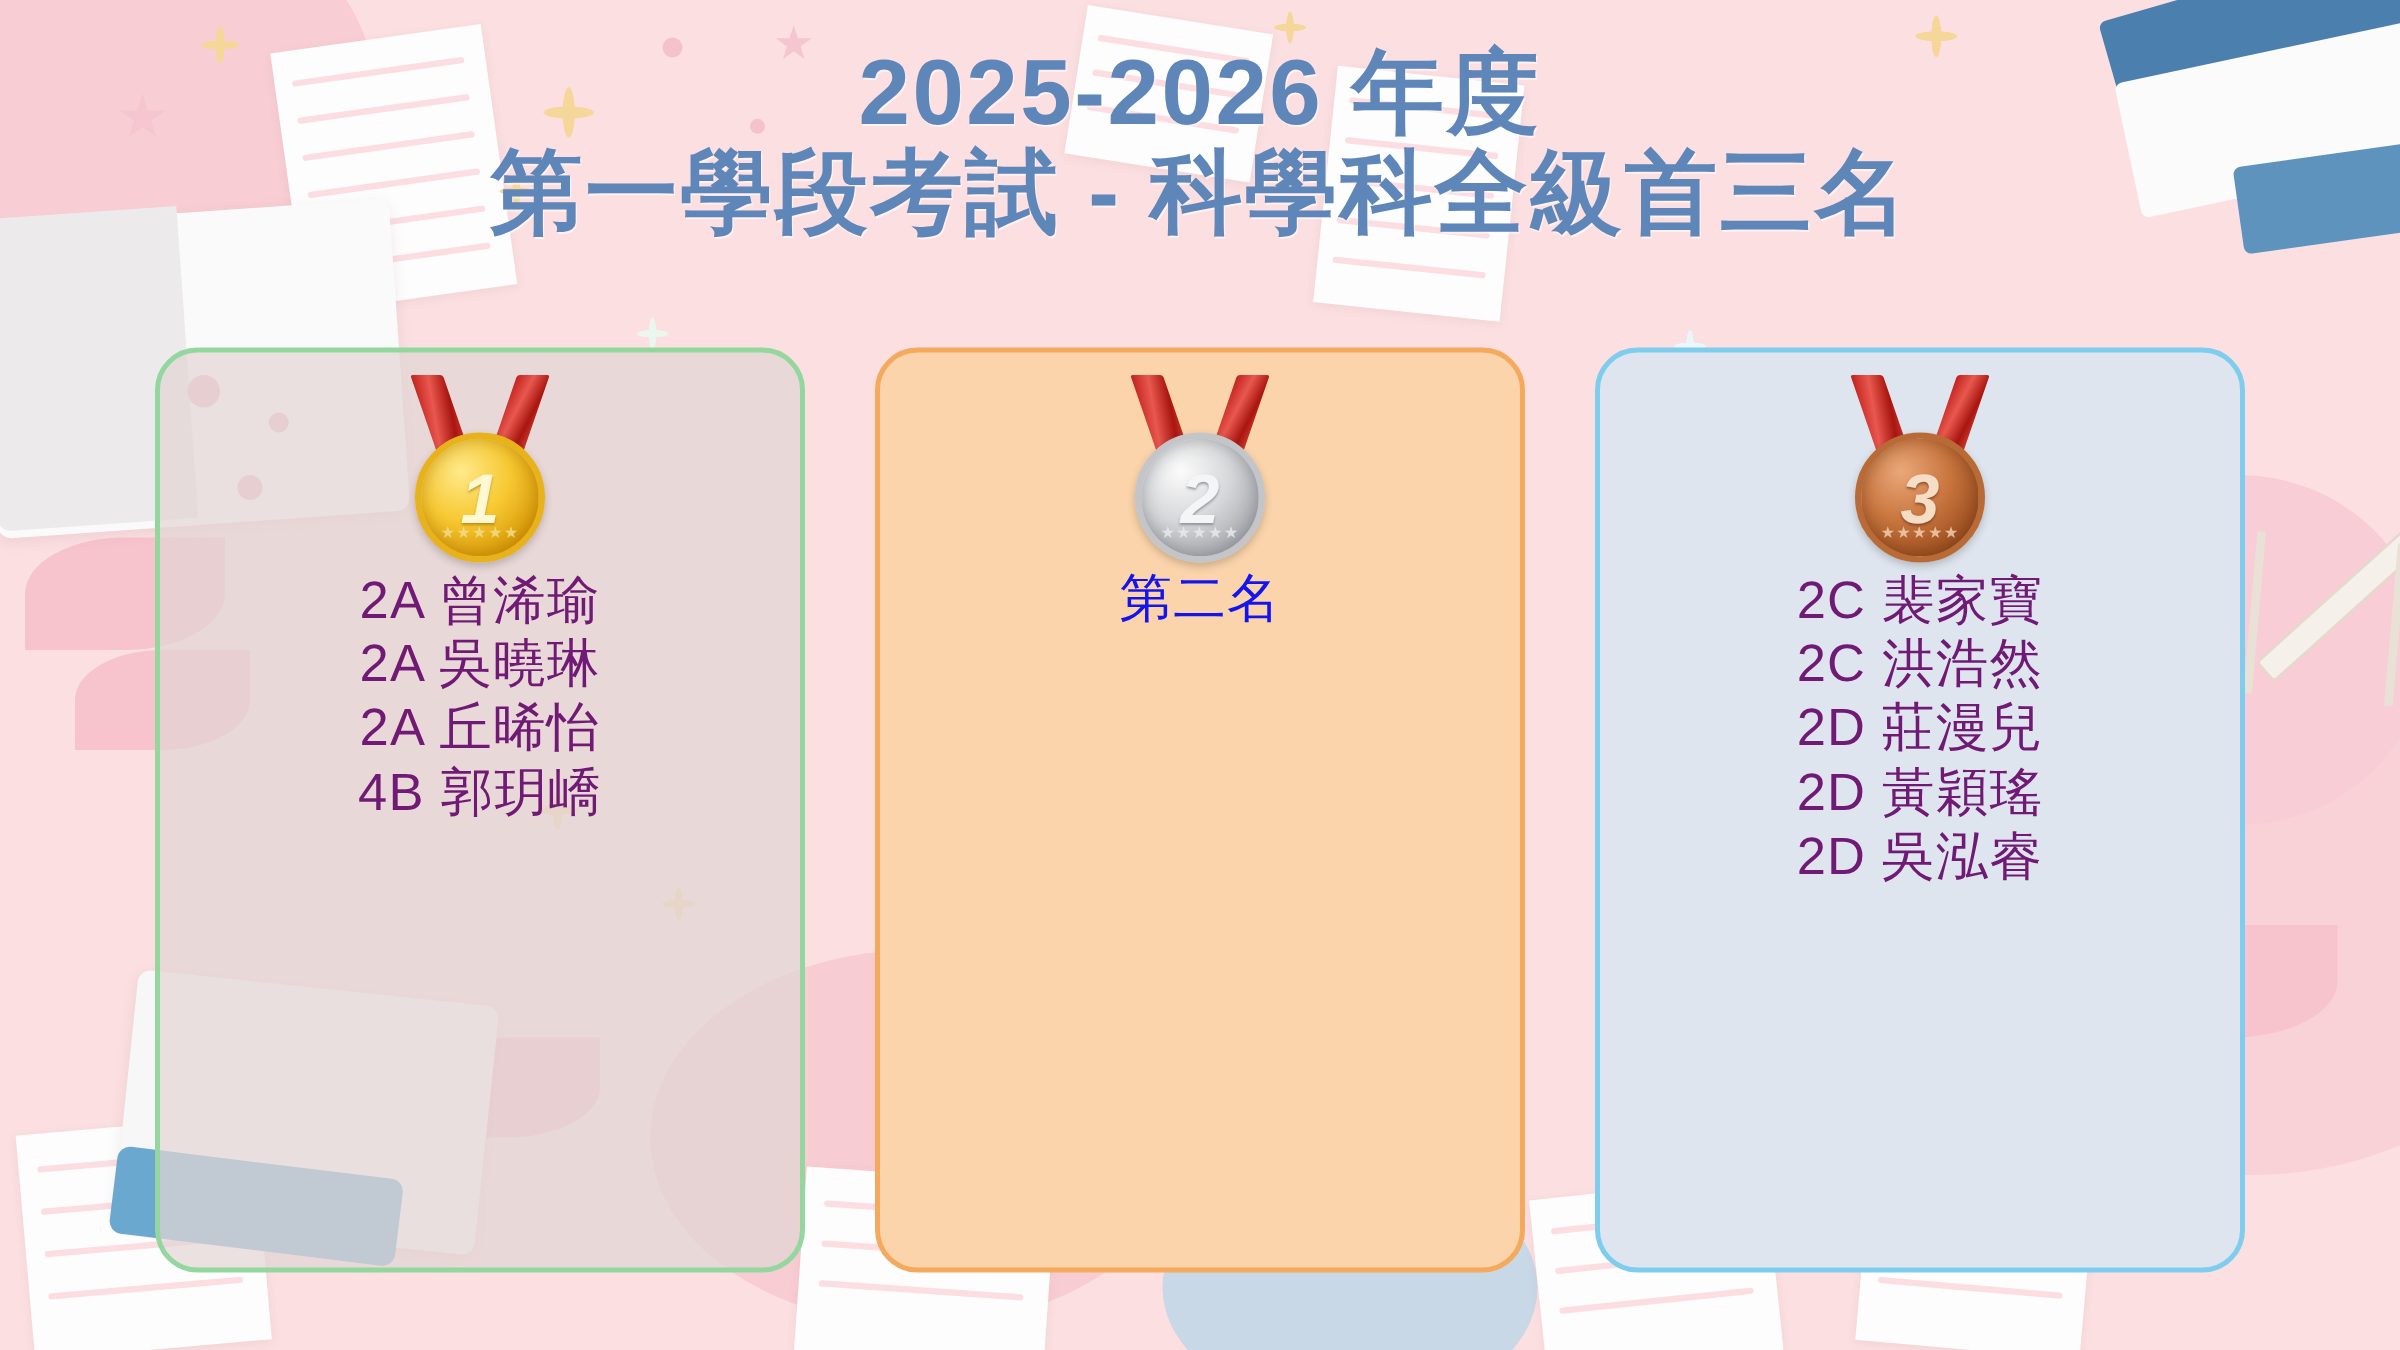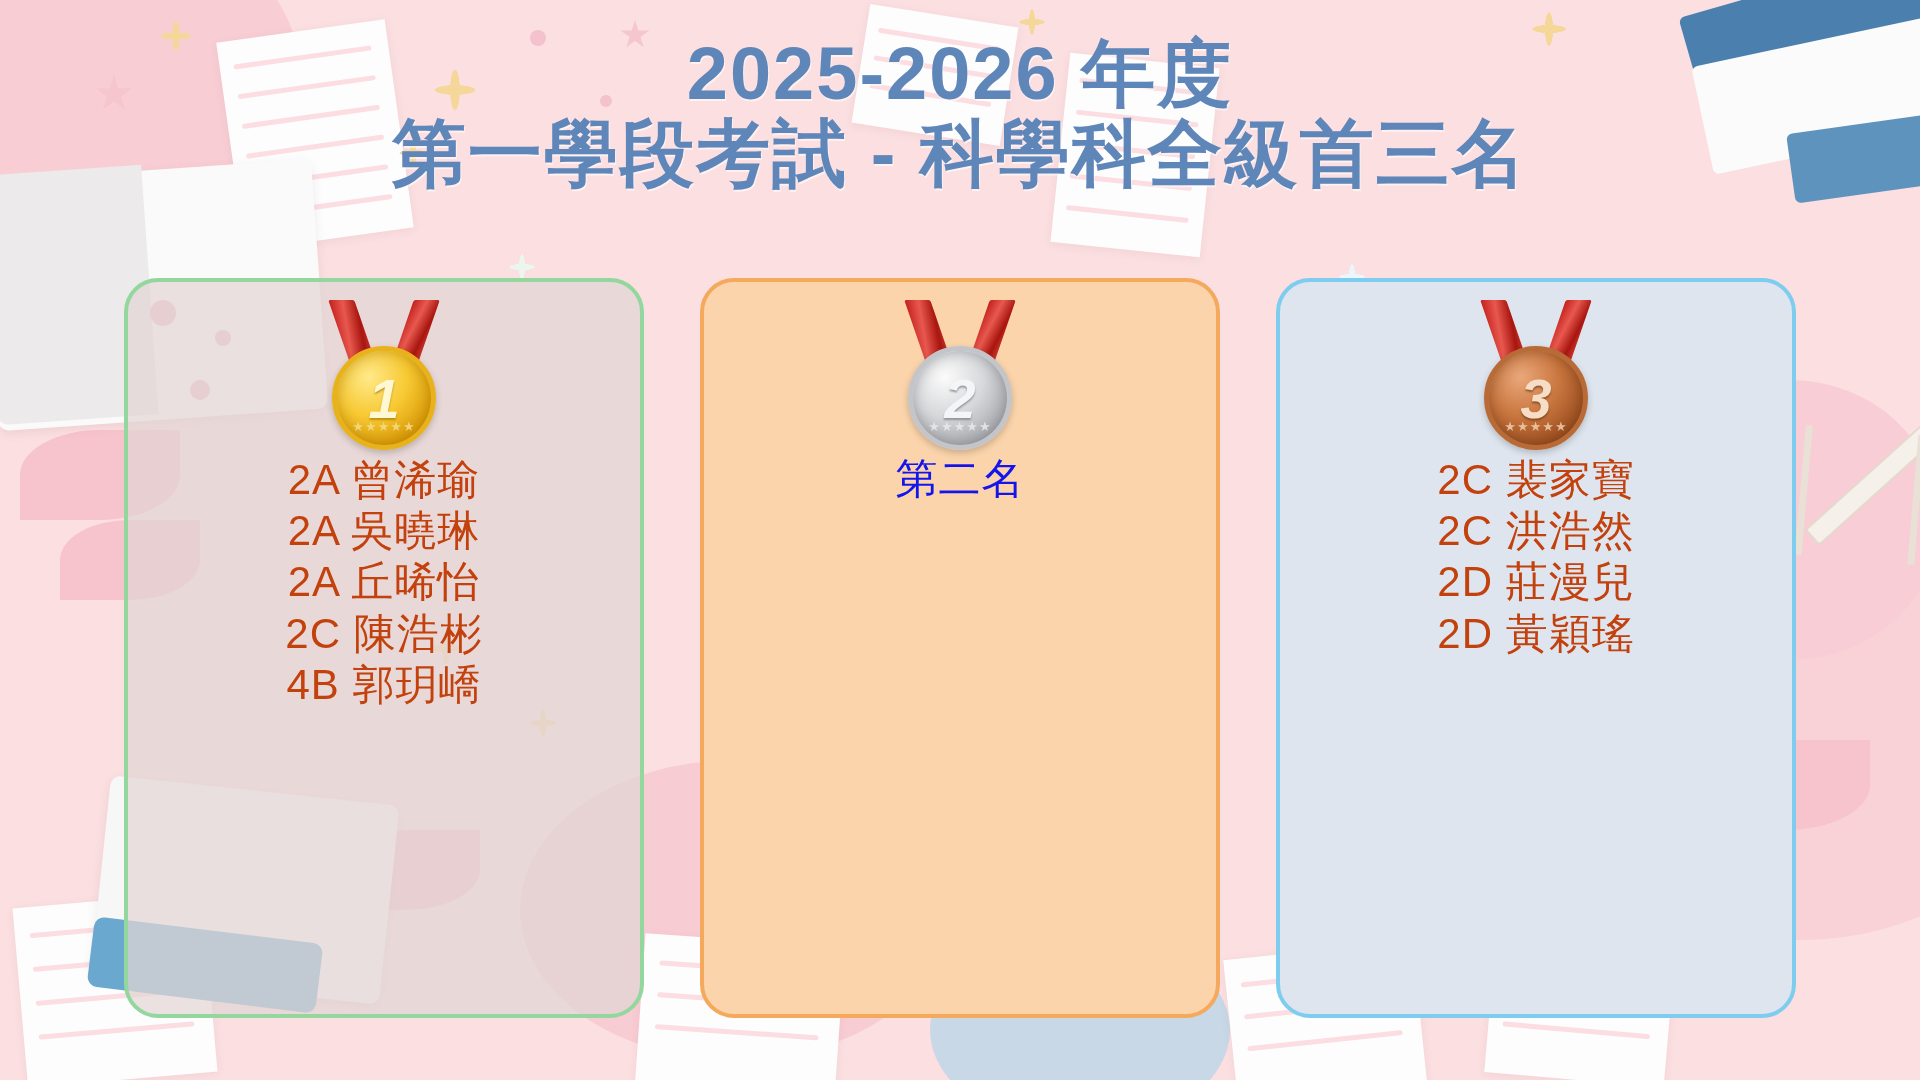--- a/index.html
+++ b/index.html
@@ -96,21 +96,21 @@
     font-size:13px; letter-spacing:1px; opacity:.85;
   }
 
   .rank-title {
     text-align:center; color:#1414ec;
     font-size:42px; line-height:1.18; letter-spacing:1px;
     margin-top:4px;
   }
   .names { text-align:center; margin-top:4px; }
   .name {
-    color:#c2410c; font-size:42px; line-height:1.22; letter-spacing:1px;
+    color:#701a75; font-size:42px; line-height:1.22; letter-spacing:1px;
     white-space:pre;
   }
 </style>
 </head>
 <body>
 
 <div id="bg">
   <div class="blob" style="left:-120px;top:-90px;width:420px;height:330px;background:#f8cdd4;"></div>
   <div class="blob" style="right:-140px;top:520px;width:520px;height:420px;background:#f9d2d8;"></div>
   <div class="blob" style="left:520px;top:760px;width:430px;height:300px;background:#f8ccd3;"></div>
@@ -215,21 +215,20 @@
             <i class="r"></i>
           </div>
         <div class="disc g1">1</div>
         <div class="stars" style="color:#f3dc8a;">★★★★★</div>
       </div>
     </div>
     <div class="names">
       <div class="name">2A 曾浠瑜</div>
       <div class="name">2A 吳曉琳</div>
       <div class="name">2A 丘晞怡</div>
-      <div class="name">2C 陳浩彬</div>
       <div class="name">4B 郭玥嶠</div>
     </div>
   </div>
 
   <div class="card silver">
     <div class="medal-wrap">
       <div class="medal">
         <div class="ribbon">
             <i class="l"></i>
             <i class="r"></i>
@@ -250,16 +249,17 @@
           </div>
         <div class="disc g3">3</div>
         <div class="stars" style="color:#f0cfae;">★★★★★</div>
       </div>
     </div>
     <div class="names">
       <div class="name">2C 裴家寶</div>
       <div class="name">2C 洪浩然</div>
       <div class="name">2D 莊漫兒</div>
       <div class="name">2D 黃穎瑤</div>
+      <div class="name">2D 吳泓睿</div>
     </div>
   </div>
 
 </div>
 
 </body></html>

